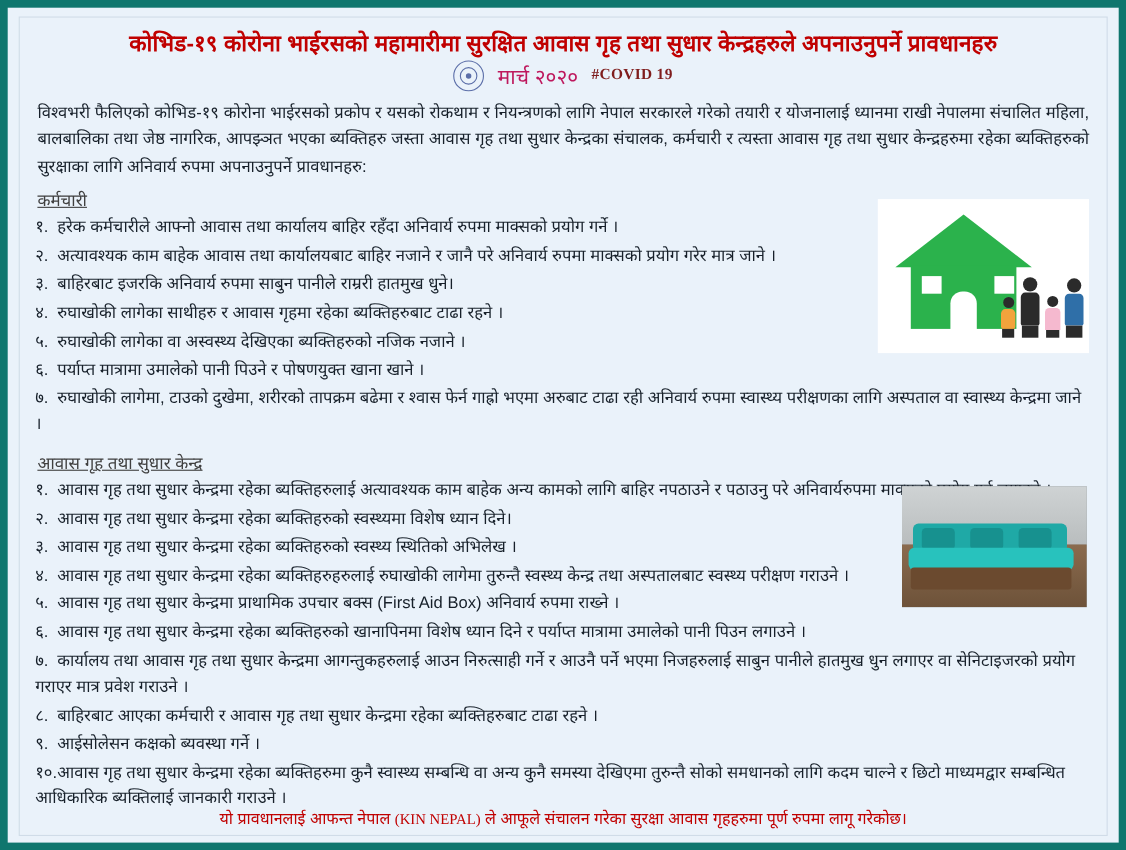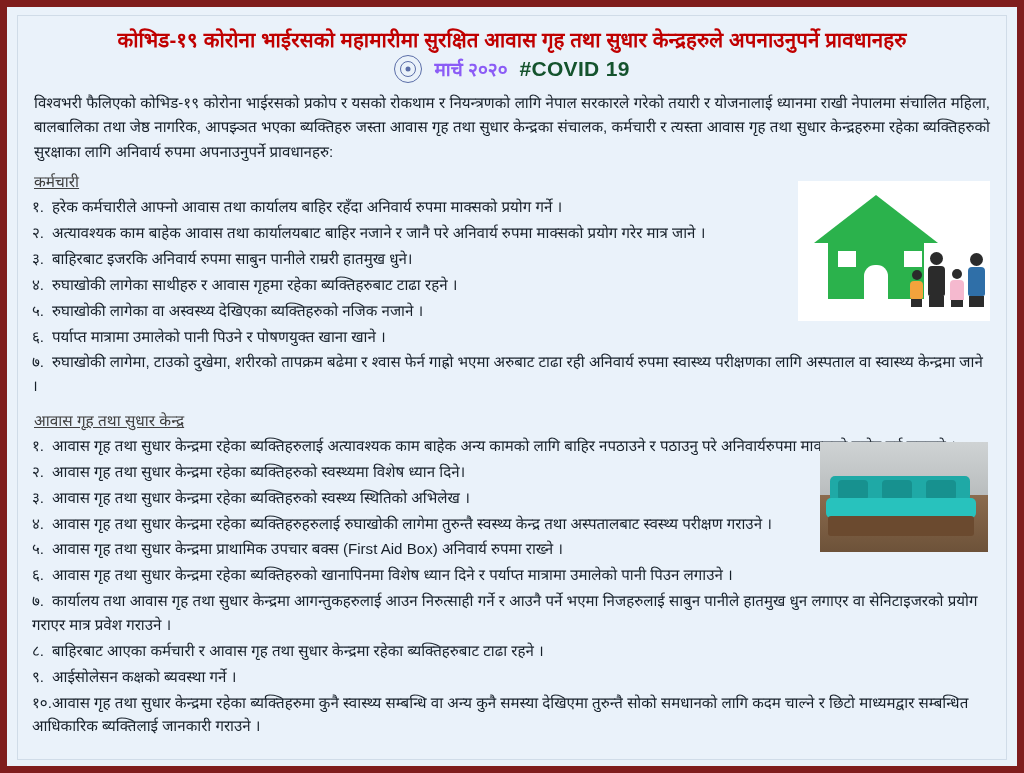--- a/index.html
+++ b/index.html
@@ -12,21 +12,21 @@
     height: 773px;
     font-family: "Liberation Sans", sans-serif;
     overflow: hidden;
   }
   .poster {
     position: relative;
     width: 1024px;
     height: 773px;
     box-sizing: border-box;
     background: #eaf2fa;
-    border: 7px solid #7f1d1d;
+    border: 7px solid #0f766e;
     padding: 8px 10px 6px 10px;
   }
   .poster-inner {
     position: relative;
     width: 100%;
     height: 100%;
     box-sizing: border-box;
     border: 1px solid #d0dce8;
     background: #eaf2fa;
     padding: 6px 14px;
@@ -72,29 +72,29 @@
     position: absolute;
     left: 50%;
     top: 50%;
     width: 5px;
     height: 5px;
     transform: translate(-50%, -50%);
     border-radius: 50%;
     background: #5b6ea8;
   }
   .subtitle-date {
-    color: #8b5cf6;
+    color: #be185d;
+    font-weight: normal;
+    font-size: 19px;
+  }
+  .hashtag {
+    color: #7f1d1d;
     font-weight: bold;
-    font-size: 19px;
-  }
-  .hashtag {
-    color: #14532d;
-    font-weight: bold;
-    font-size: 21px;
-    font-family: Liberation Sans, sans-serif;
+    font-size: 14px;
+    font-family: Liberation Serif, serif;
     letter-spacing: 0.3px;
   }
   .body-text {
     color: #17202a;
     font-size: 15.1px;
     line-height: 1.62;
     text-align: justify;
     margin: 8px 2px 0 2px;
   }
   .section-head {
@@ -357,15 +357,18 @@
       <div class="room-wall"></div>
       <div class="room-floor"></div>
       <div class="sofa-back"></div>
       <div class="cushion c1"></div>
       <div class="cushion c2"></div>
       <div class="cushion c3"></div>
       <div class="sofa-seat"></div>
       <div class="sofa-base"></div>
     </div>
 
+    <div class="footer">
+      <span>यो प्रावधानलाई आफन्त नेपाल </span><span class="kin">(KIN NEPAL)</span><span> ले आफूले संचालन गरेका सुरक्षा आवास गृहहरुमा पूर्ण रुपमा लागू गरेकोछ।</span>
+    </div>
 
   </div>
 </div>
 
 </body></html>

